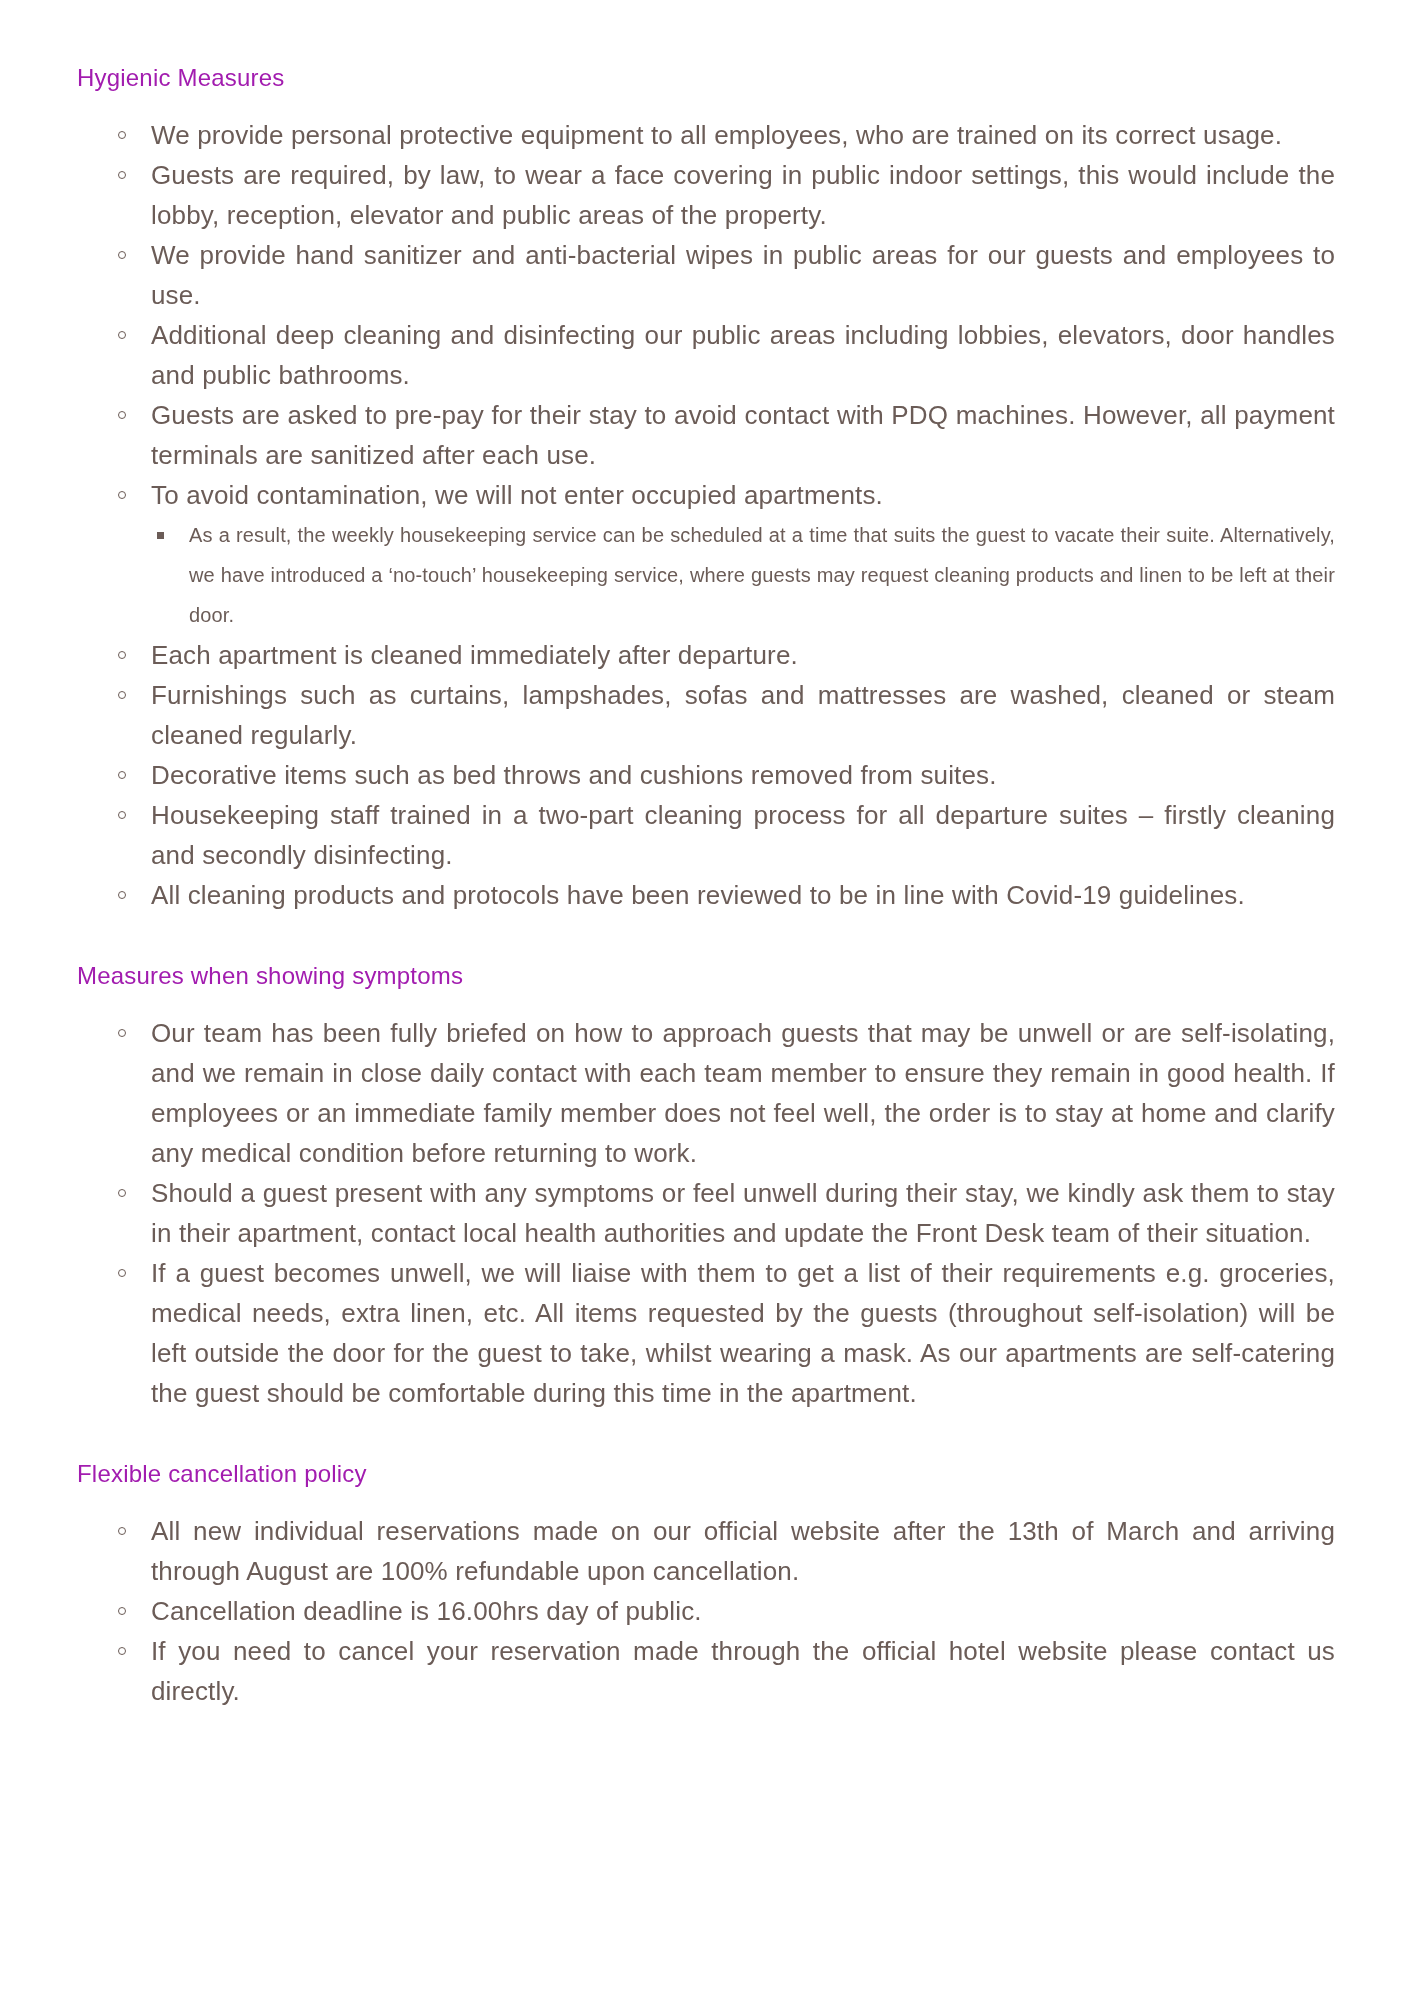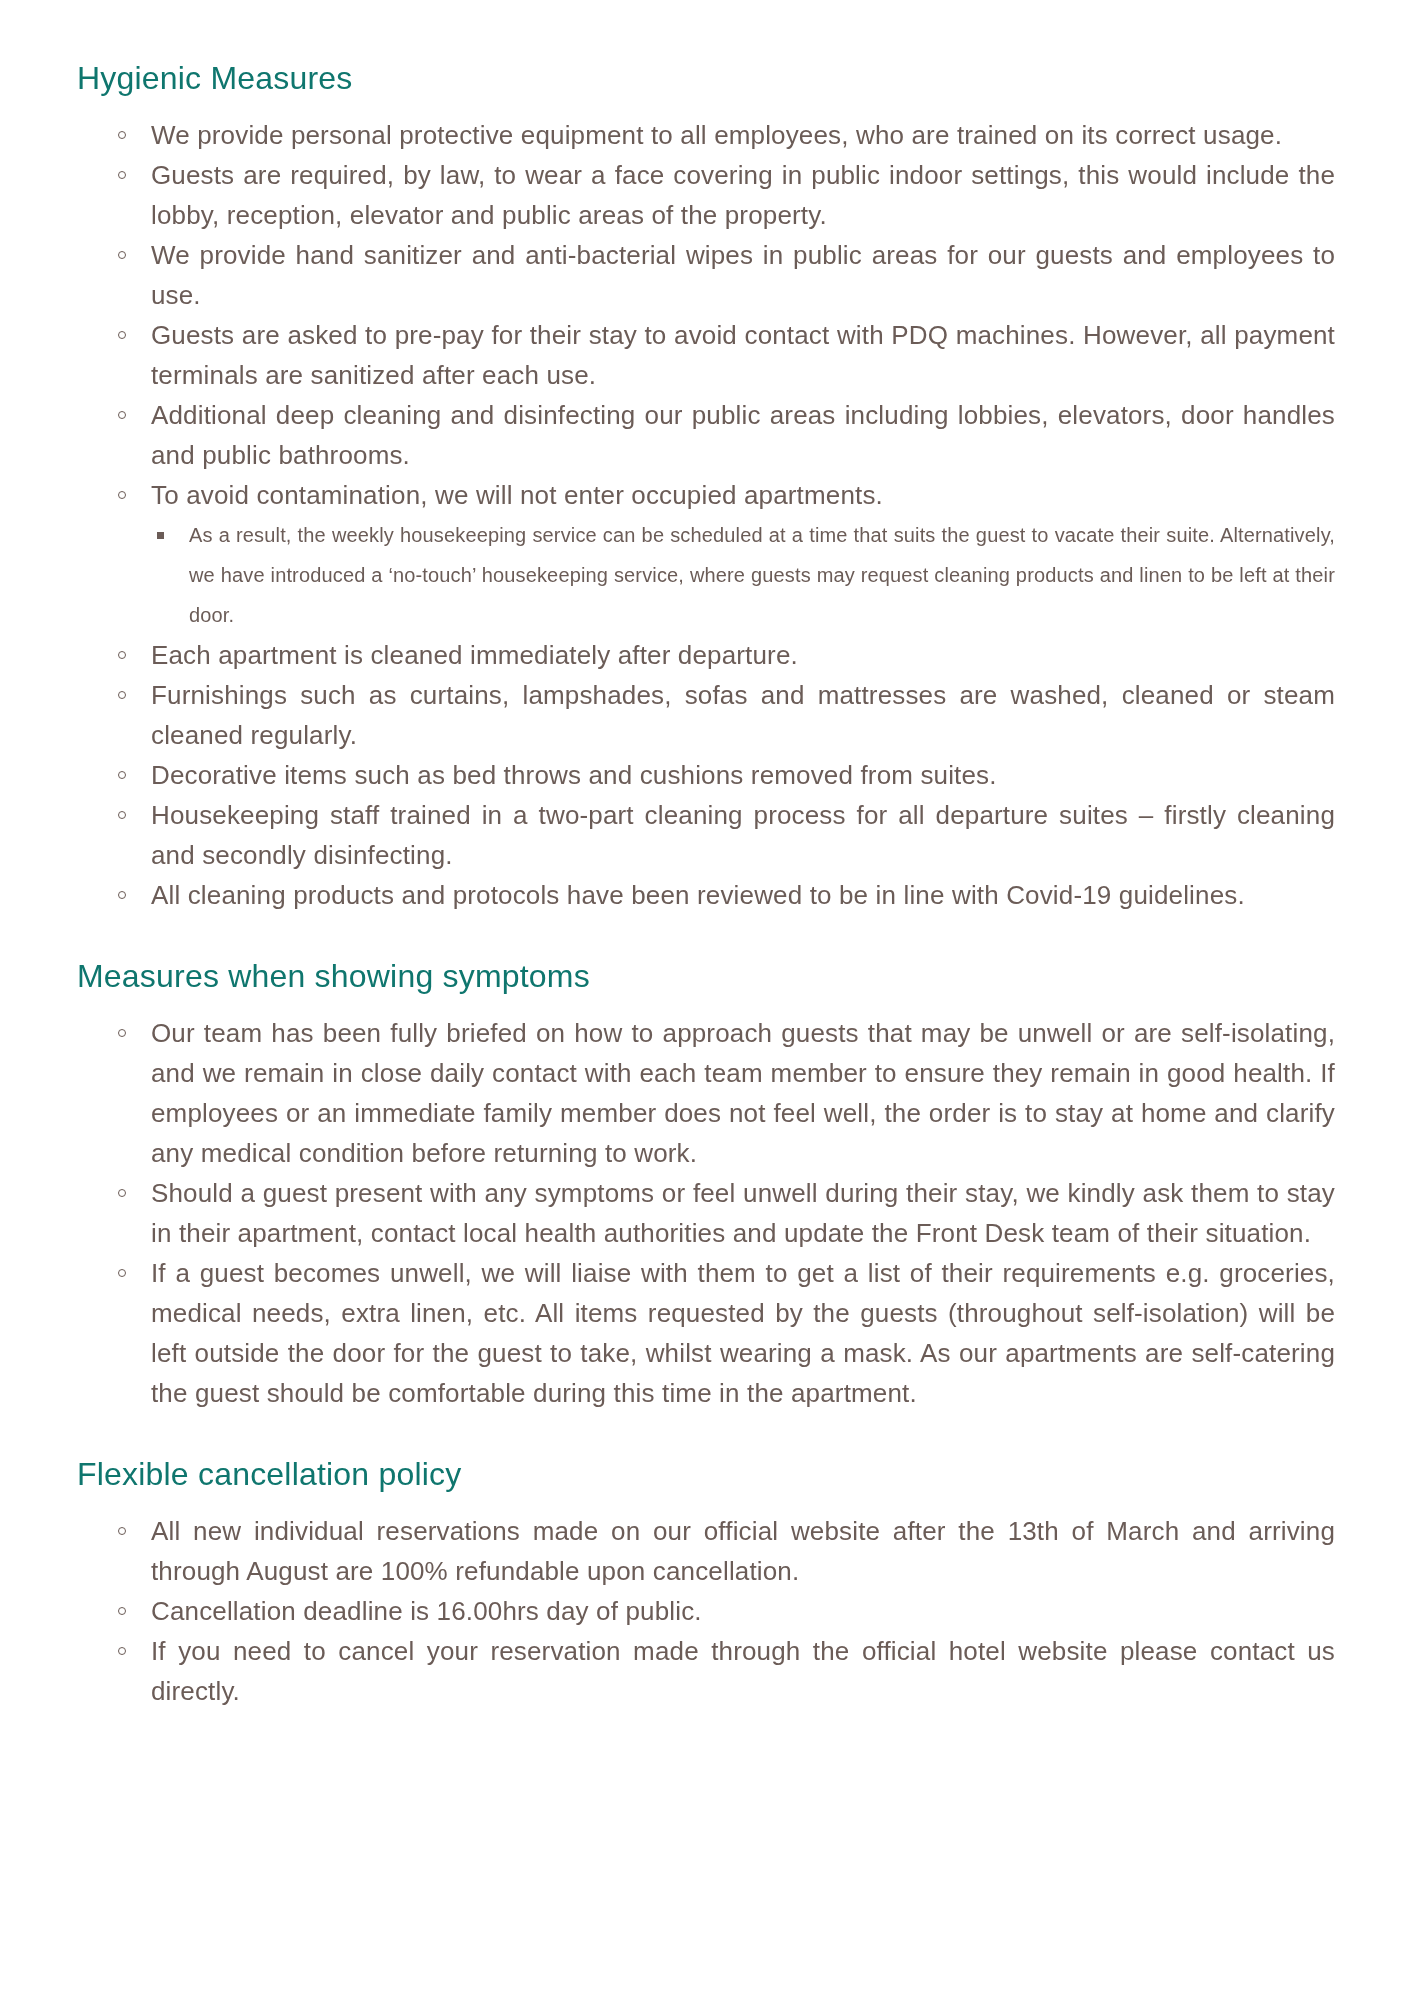--- a/index.html
+++ b/index.html
@@ -15,23 +15,23 @@
     font-family: "Liberation Sans", "DejaVu Sans", sans-serif;
     color: #6b5c57;
   }
   .page {
     position: absolute;
     left: 77px;
     top: 58px;
     width: 1258px;
   }
   .section-heading {
-    font-size: 32px;
+    font-size: 24px;
     line-height: 40px;
-    color: #0f766e;
+    color: #a21caf;
     font-weight: normal;
     margin: 0;
     height: 40px;
     letter-spacing: 0.2px;
   }
   .section {
     margin-bottom: 41px;
   }
   ul.bullets {
     list-style: none;
@@ -80,22 +80,22 @@
 <body>
 
 <div class="page">
 
   <div class="section">
     <h2 class="section-heading">Hygienic Measures</h2>
     <ul class="bullets">
       <li><span class="bullet-circle"></span><span>We provide personal protective equipment to all employees, who are trained on its correct usage.</span></li>
       <li><span class="bullet-circle"></span><span>Guests are required, by law, to wear a face covering in public indoor settings, this would include the lobby, reception, elevator and public areas of the property.</span></li>
       <li><span class="bullet-circle"></span><span>We provide hand sanitizer and anti-bacterial wipes in public areas for our guests and employees to use.</span></li>
+      <li><span class="bullet-circle"></span><span>Additional deep cleaning and disinfecting our public areas including lobbies, elevators, door handles and public bathrooms.</span></li>
       <li><span class="bullet-circle"></span><span>Guests are asked to pre-pay for their stay to avoid contact with PDQ machines. However, all payment terminals are sanitized after each use.</span></li>
-      <li><span class="bullet-circle"></span><span>Additional deep cleaning and disinfecting our public areas including lobbies, elevators, door handles and public bathrooms.</span></li>
       <li><span class="bullet-circle"></span><span>To avoid contamination, we will not enter occupied apartments.</span>
         <ul class="sub-bullets">
           <li><span class="bullet-square"></span><span>As a result, the weekly housekeeping service can be scheduled at a time that suits the guest to vacate their suite. Alternatively, we have introduced a ‘no-touch’ housekeeping service, where guests may request cleaning products and linen to be left at their door.</span></li>
         </ul>
       </li>
       <li><span class="bullet-circle"></span><span>Each apartment is cleaned immediately after departure.</span></li>
       <li><span class="bullet-circle"></span><span>Furnishings such as curtains, lampshades, sofas and mattresses are washed, cleaned or steam cleaned regularly.</span></li>
       <li><span class="bullet-circle"></span><span>Decorative items such as bed throws and cushions removed from suites.</span></li>
       <li><span class="bullet-circle"></span><span>Housekeeping staff trained in a two-part cleaning process for all departure suites – firstly cleaning and secondly disinfecting.</span></li>
       <li><span class="bullet-circle"></span><span>All cleaning products and protocols have been reviewed to be in line with Covid-19 guidelines.</span></li>

